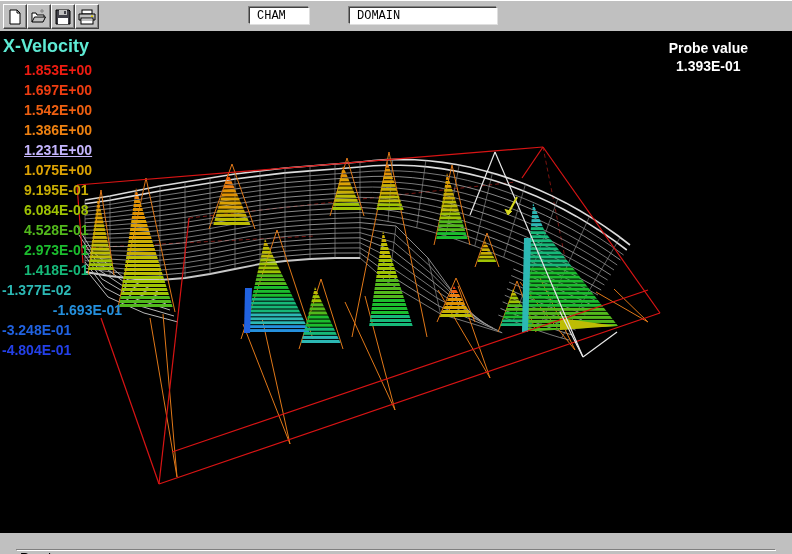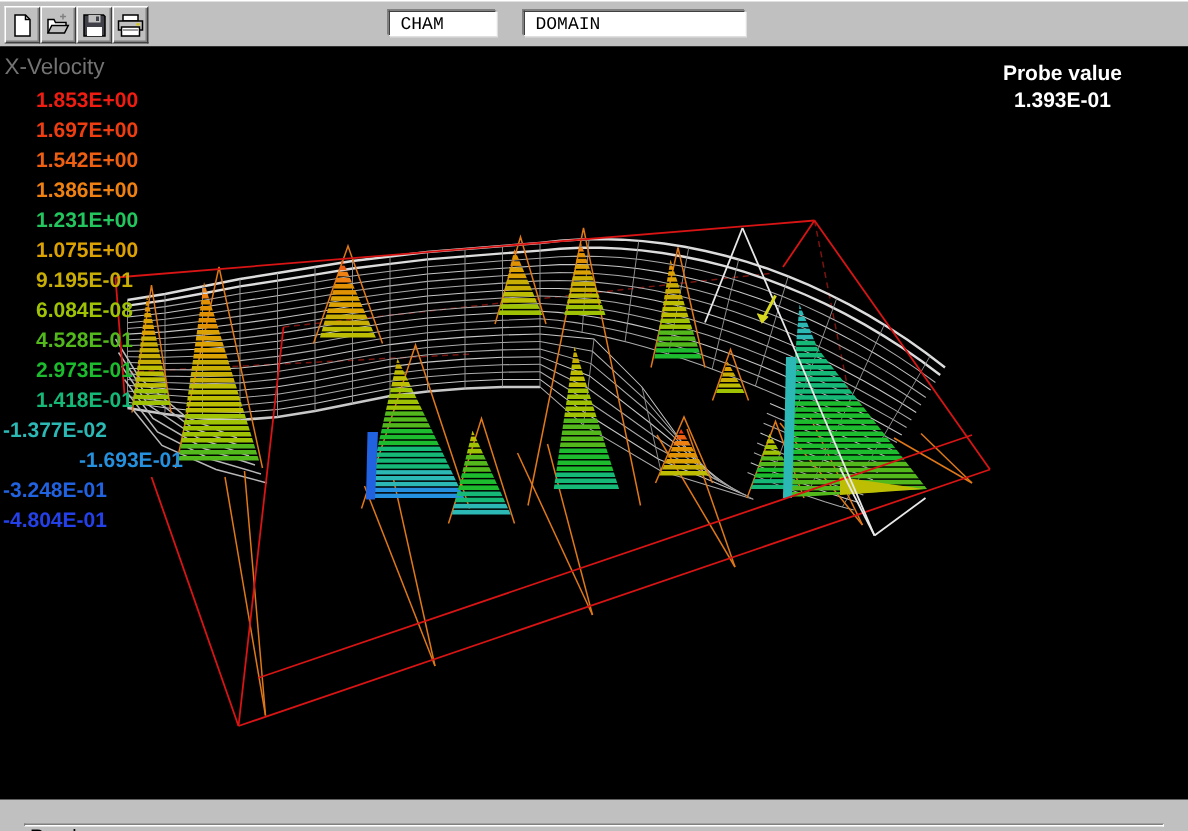--- a/index.html
+++ b/index.html
@@ -15,21 +15,21 @@
           display:flex;align-items:center;justify-content:center;padding:0;}
   .tb-field{position:absolute;top:6px;height:17px;background:#ffffff;
             border-top:1px solid #404040;border-left:1px solid #404040;
             border-bottom:1px solid #ffffff;border-right:1px solid #ffffff;
             box-shadow:-1px -1px 0 #808080, 1px 1px 0 #dfdfdf;
             font-family:"Liberation Mono",monospace;font-size:12px;color:#000;
             line-height:17px;padding-left:7px;box-sizing:border-box;}
   
   .viewport{position:absolute;left:0;top:31px;width:792px;height:502px;background:#000;}
   .legend{position:absolute;left:2px;top:5px;width:120px;}
-  .legend-title{color:#737373;font-size:15px;font-weight:normal;margin:0 0 3px 1px;}
+  .legend-title{color:#5eead4;font-size:18px;font-weight:bold;margin:0 0 3px 1px;}
   .legend-row{font-size:14px;font-weight:bold;height:20px;line-height:20px;
               white-space:pre;letter-spacing:0px;}
   .legend-row.pos{padding-left:6px;margin-left:16px;}
   .probe{position:absolute;right:44px;top:8px;color:#ffffff;text-align:center;
          font-size:14px;font-weight:bold;line-height:18px;}
   
   .statusbar{position:absolute;left:0;top:533px;width:792px;height:19px;
              background:#c0c0c0;box-sizing:border-box;padding:16px;}
   .status-panel{width:100%;height:100%;box-sizing:border-box;
                 border-top:1px solid #808080;border-left:1px solid #808080;
@@ -65,21 +65,21 @@
     </button>
     <button class="tb-btn" style="left:75px">
       <svg width="18" height="16" viewBox="0 0 18 16">
         <rect x="4" y="1" width="10" height="4" fill="#ffffff" stroke="#000000"></rect>
         <path d="M1 5 h16 v6 h-16 z" fill="#c0c0c0" stroke="#000000"></path>
         <rect x="3" y="9" width="12" height="6" fill="#ffffff" stroke="#000000"></rect>
         <rect x="4" y="10.5" width="10" height="1" fill="#808080"></rect>
         <rect x="13" y="6.5" width="2" height="1.5" fill="#d8c800"></rect>
       </svg>
     </button>
-    <div class="tb-field" style="left:259px;width:72px">CHAM</div>
+    <div class="tb-field" style="left:249px;width:60px">CHAM</div>
     <div class="tb-field" style="left:349px;width:148px">DOMAIN</div>
   </div>
 
   <div class="viewport">
     <svg id="scene" width="792" height="502" viewBox="0 31 792 502">
         <polyline points="189,218 516,182" fill="none" stroke="#7a1410" stroke-width="1" stroke-dasharray="4 3"></polyline>
         <polyline points="543,147 567,268" fill="none" stroke="#7a1410" stroke-width="1" stroke-dasharray="4 3"></polyline>
         <polyline points="85,248 315,236" fill="none" stroke="#7a1410" stroke-width="1" stroke-dasharray="4 3"></polyline>
         <polyline points="85,200 110,196 135,191 160,186 185,182 210,178 235,174 260,171 285,168 310,166 335,164 360,162" fill="none" stroke="#dcdcdc" stroke-width="1.6"></polyline>
         <polyline points="360,162 373.55699999999996,160.51412499999998 387.21600000000007,159.65300000000002 400.95900000000006,159.41137500000002 414.76800000000014,159.78400000000005 428.625,160.765625 442.51199999999994,162.35099999999997 456.41100000000006,164.53487500000003 470.3040000000001,167.31200000000004 484.173,170.67712500000002 497.9999999999999,174.625 511.76699999999994,179.150375 525.4560000000001,184.248 539.049,189.912625 552.528,196.139 565.875,202.92187500000003 579.072,210.25600000000003 592.1010000000001,218.13612500000005 604.944,226.55700000000002 617.5830000000001,235.51337500000005 630,245" fill="none" stroke="#dcdcdc" stroke-width="1.6"></polyline>
@@ -511,21 +511,21 @@
         <polyline points="517,197 508,214" fill="none" stroke="#d8d820" stroke-width="2"></polyline>
         <polyline points="505,209 508,215 512,211" fill="#d8d820" stroke="#d8d820" stroke-width="1"></polyline>
       </svg>
     <div class="legend">
       <div class="legend-title">X-Velocity</div>
       <div id="legend-rows">
           <div class="legend-row pos" style="color: rgb(238, 28, 17);">1.853E+00</div>
           <div class="legend-row pos" style="color: rgb(238, 61, 17);">1.697E+00</div>
           <div class="legend-row pos" style="color: rgb(238, 95, 17);">1.542E+00</div>
           <div class="legend-row pos" style="color: rgb(238, 129, 17);">1.386E+00</div>
-          <div class="legend-row pos" style="color: #22c55e;">1.231E+00</div>
+          <div class="legend-row pos" style="color: #c4b5fd; text-decoration: underline;">1.231E+00</div>
           <div class="legend-row pos" style="color: rgb(220, 162, 4);">1.075E+00</div>
           <div class="legend-row pos" style="color: rgb(200, 174, 4);">9.195E-01</div>
           <div class="legend-row pos" style="color: rgb(159, 195, 4);">6.084E-08</div>
           <div class="legend-row pos" style="color: rgb(82, 184, 28);">4.528E-01</div>
           <div class="legend-row pos" style="color: rgb(28, 188, 46);">2.973E-01</div>
           <div class="legend-row pos" style="color: rgb(22, 184, 120);">1.418E-01</div>
           <div class="legend-row" style="color: rgb(44, 184, 180);">-1.377E-02</div>
           <div class="legend-row" style="color: rgb(37, 144, 221); text-align: right;">-1.693E-01</div>
           <div class="legend-row" style="color: rgb(33, 98, 224);">-3.248E-01</div>
           <div class="legend-row" style="color: rgb(36, 64, 232);">-4.804E-01</div>

